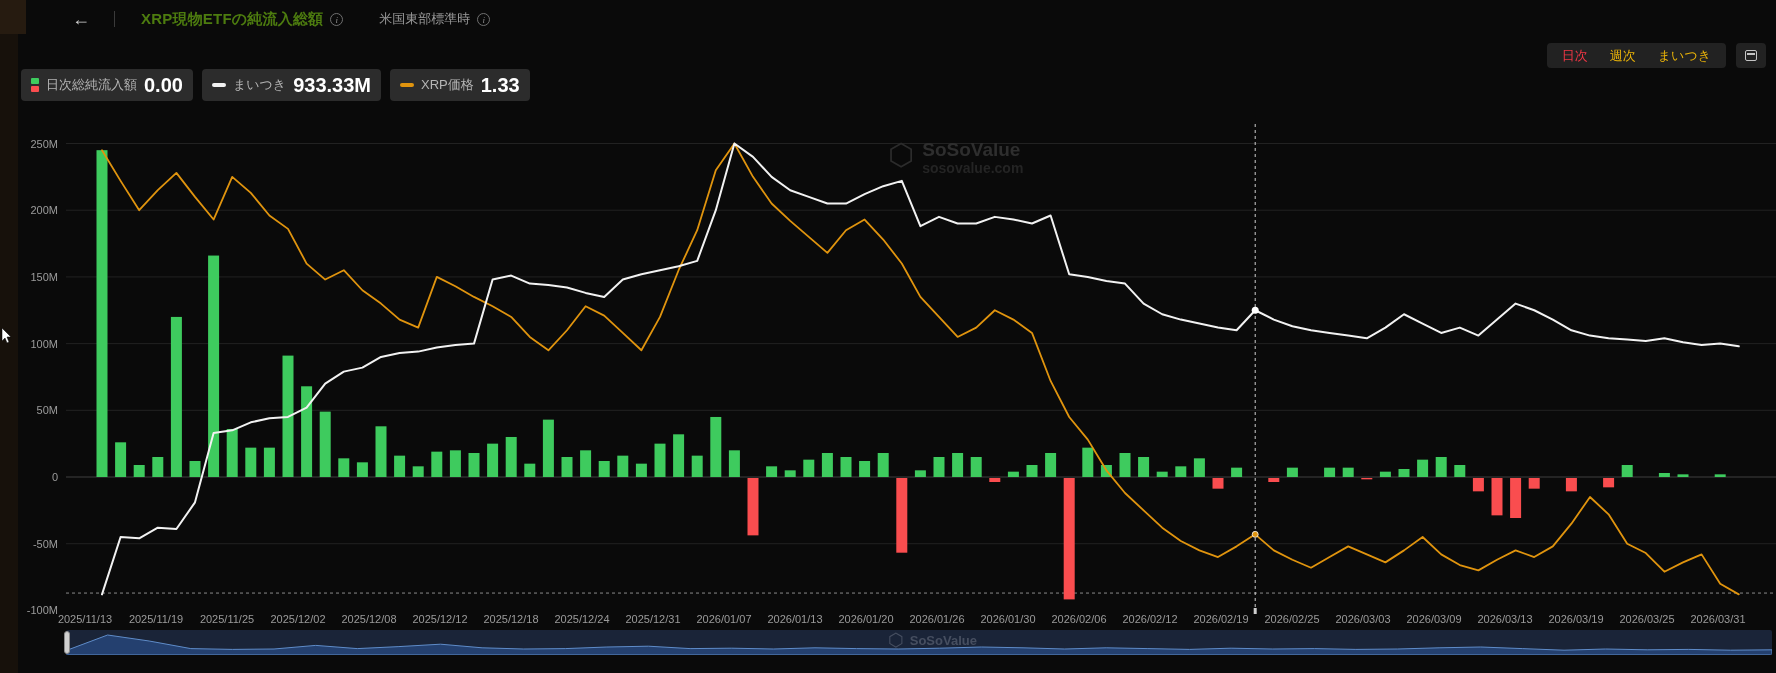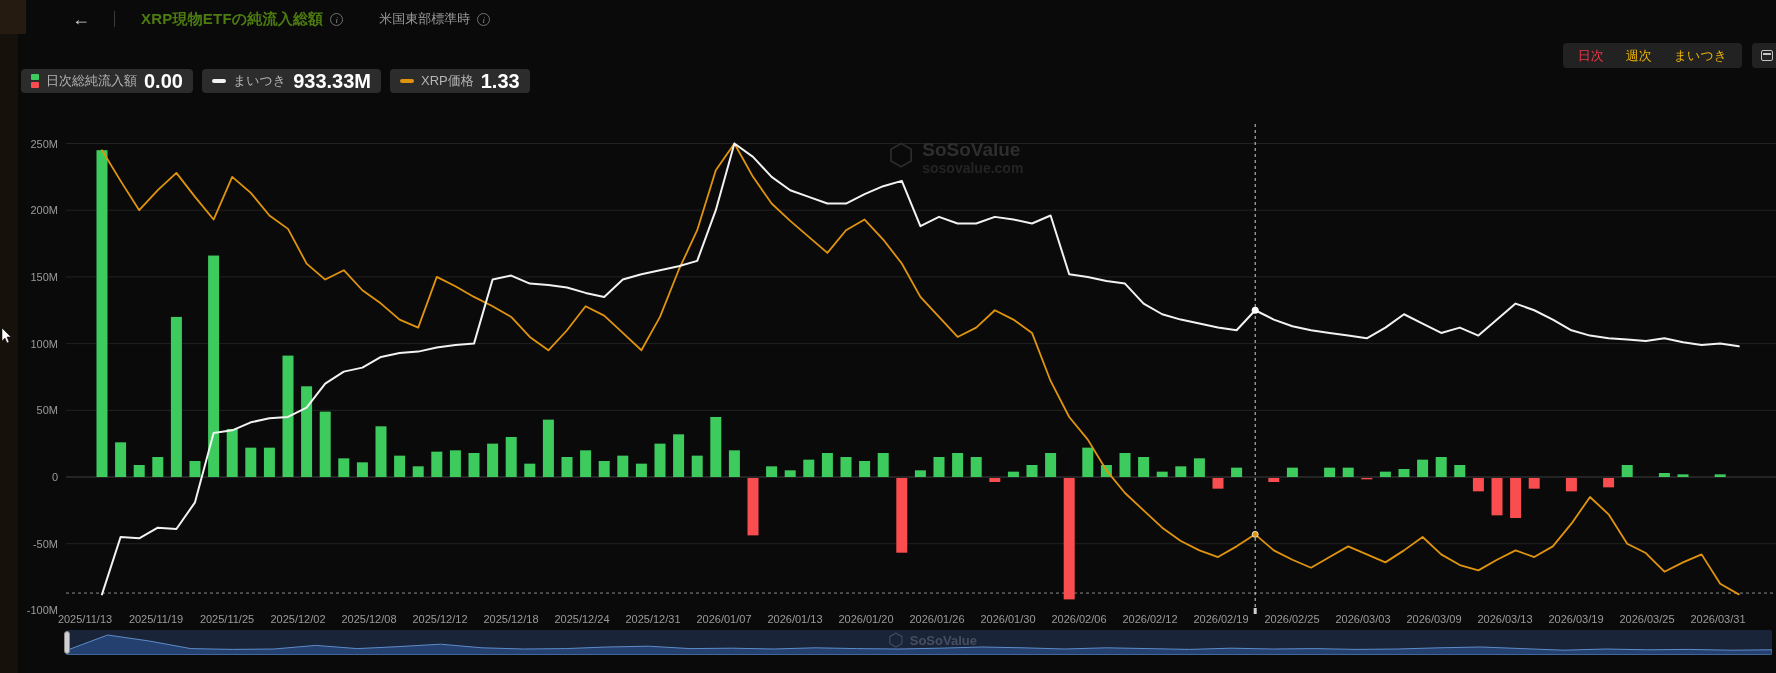--- a/index.html
+++ b/index.html
@@ -15,32 +15,32 @@
   .header { position:absolute; left:18px; top:0; right:0; height:38px; display:flex; align-items:center; }
   .back-btn { margin-left:54px; color:#cfcfcf; font-size:18px; cursor:pointer; line-height:1; }
   .hdr-divider { width:1px; height:16px; background:#3a3a3a; margin:0 26px 0 24px; }
   .page-title { color:#4d7c0f; font-size:15px; font-weight:bold; letter-spacing:.2px; }
   .tz-label { color:#9a9a9a; font-size:13px; margin-left:36px; }
   .info-icon { display:inline-block; width:13px; height:13px; border:1px solid #6f6f6f; border-radius:50%;
                color:#8a8a8a; font-size:9px; line-height:12px; text-align:center; margin-left:7px;
                font-family:"Liberation Serif", serif; font-style:italic; vertical-align:middle; }
 
   
-  .toolbar { position:absolute; top:43px; right:0; display:flex; align-items:center; gap:10px; }
+  .toolbar { position:absolute; top:43px; right:16px; display:flex; align-items:center; gap:10px; }
   .seg { background:#222222; border-radius:4px; display:flex; align-items:center; height:25px; padding:0 4px; }
   .seg-opt { font-size:13px; color:#eab308; padding:3px 11px; cursor:pointer; white-space:nowrap; }
   .seg-opt.active { color:#f23645; }
   .icon-btn { width:30px; height:25px; background:#222222; border-radius:4px; display:flex;
               align-items:center; justify-content:center; margin-right:-6px; }
   .cal-glyph { width:12px; height:11px; border:1.5px solid #c4c4c4; border-radius:2px; position:relative; }
   .cal-glyph:before { content:""; position:absolute; left:1px; right:1px; top:2px; height:1.5px; background:#c4c4c4; }
 
   
   .legend-row { position:absolute; left:21px; top:69px; display:flex; gap:9px; }
-  .chip { background:#2c2c2c; border-radius:4px; height:24px; display:flex; align-items:center;
+  .chip { background:#2c2c2c; border-radius:4px; height:32px; display:flex; align-items:center;
           padding:0 10px; gap:7px; cursor:pointer; }
   .chip-label { color:#b5b5b5; font-size:13px; white-space:nowrap; }
   .chip-value { color:#ffffff; font-size:20px; font-weight:bold; white-space:nowrap; }
   .sq-stack { display:flex; flex-direction:column; gap:2px; }
   .sq { width:8px; height:6px; border-radius:1px; }
   .dash { width:14px; height:4px; border-radius:2px; }
 
   svg text { font-family:"Liberation Sans", sans-serif; }
 
   

